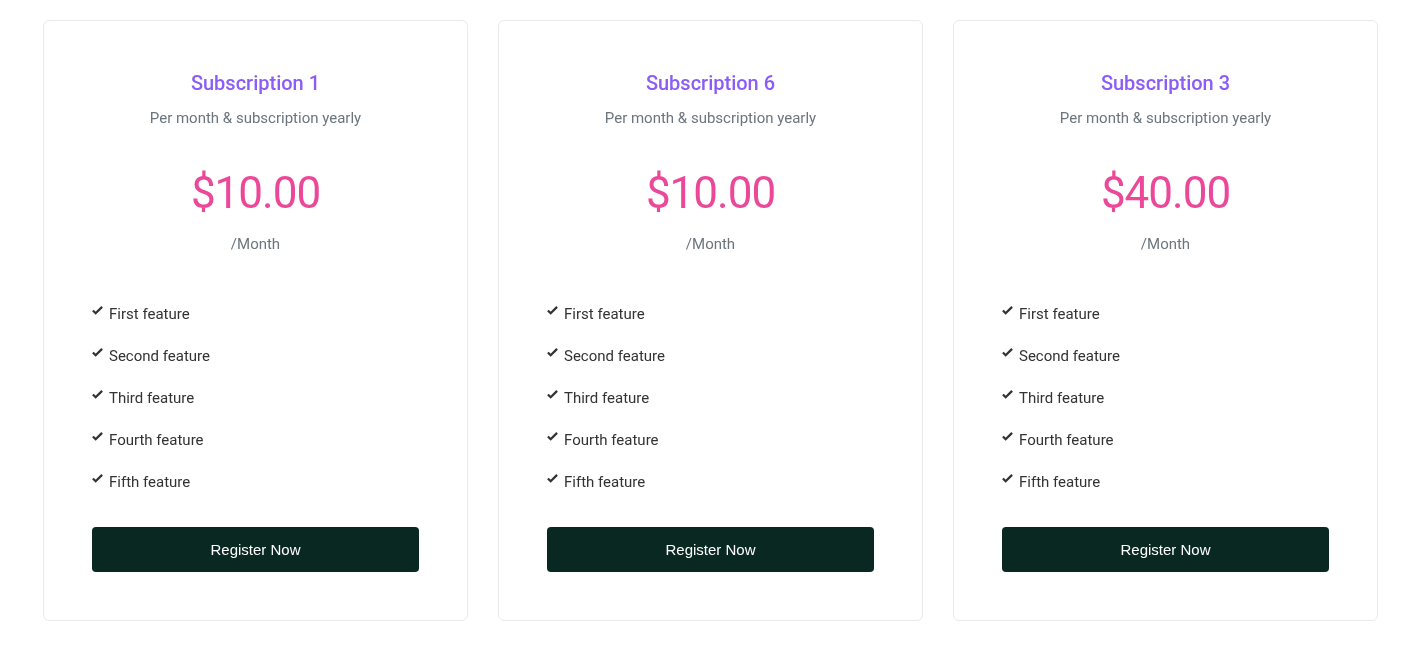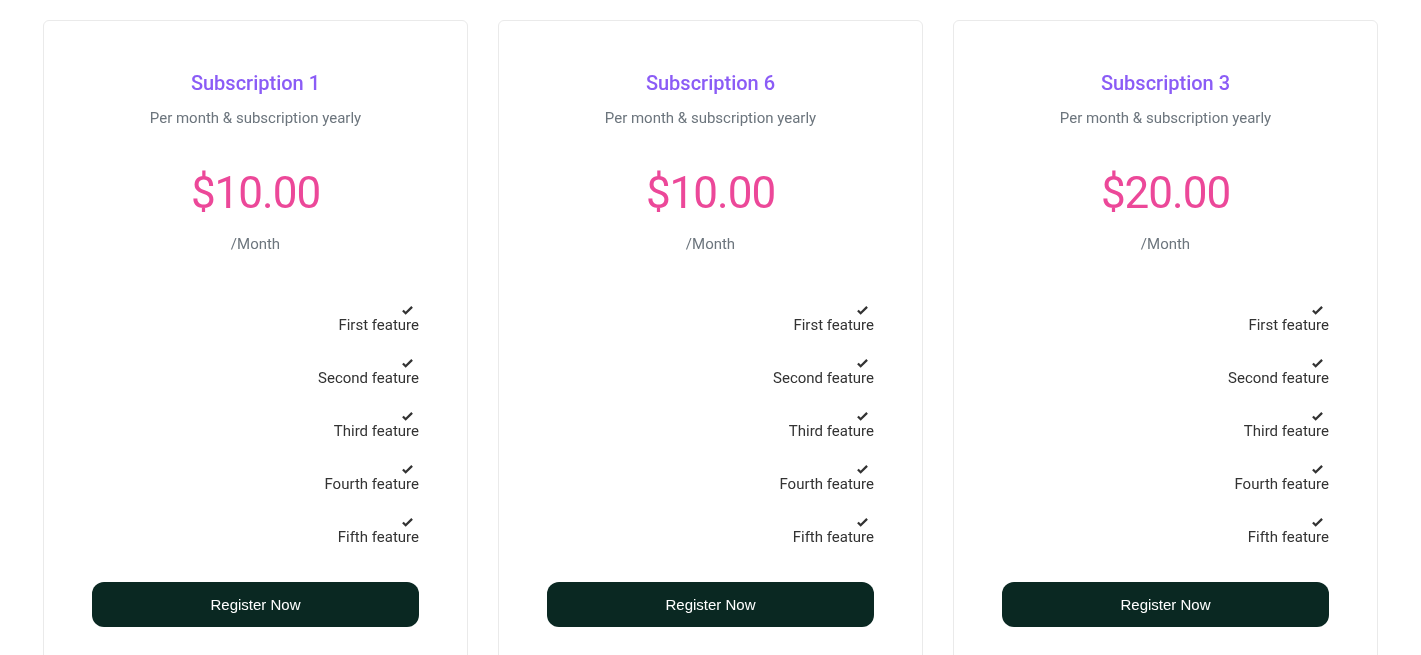--- a/index.html
+++ b/index.html
@@ -56,44 +56,43 @@
       font-size: 15px;
       color: #6c757d;
       margin-top: 16px;
     }
     .feature-list {
       list-style: none;
       margin-bottom: 24px;
     }
     .feature-item {
       display: flex;
-      align-items: flex-end;
+      align-items: flex-start;
       padding: 12px 0;
       font-size: 15px;
       color: #333;
-      flex-direction: column;
     }
     .check-icon {
       display: inline-flex;
       margin-right: 6px;
     }
     .check-icon svg {
       width: 11px;
       height: 11px;
       stroke: #333;
       stroke-width: 2.5;
       fill: none;
     }
     .register-button {
       width: 100%;
       padding: 14px;
       background: #0a2822;
       color: #ffffff;
       border: none;
-      border-radius: 12px;
+      border-radius: 4px;
       font-size: 15px;
       font-weight: 500;
       cursor: pointer;
     }
   </style>
 </head>
 <body>
 
 <div class="pricing-container">
 
@@ -204,21 +203,21 @@
     </ul>
     <button class="register-button">Register Now</button>
   </div>
 
   <div class="pricing-card">
     <div class="card-header">
       <h2 class="card-title">Subscription 3</h2>
       <p class="card-subtitle">Per month &amp; subscription yearly</p>
     </div>
     <div class="card-price-block">
-      <div class="card-price">$20.00</div>
+      <div class="card-price">$40.00</div>
       <div class="card-period">/Month</div>
     </div>
     <ul class="feature-list">
       <li class="feature-item">
         <span class="check-icon">
             <svg viewBox="0 0 12 12">
               <polyline points="1,6 4,9 11,2"></polyline>
             </svg>
           </span>
         <span>First feature</span>

